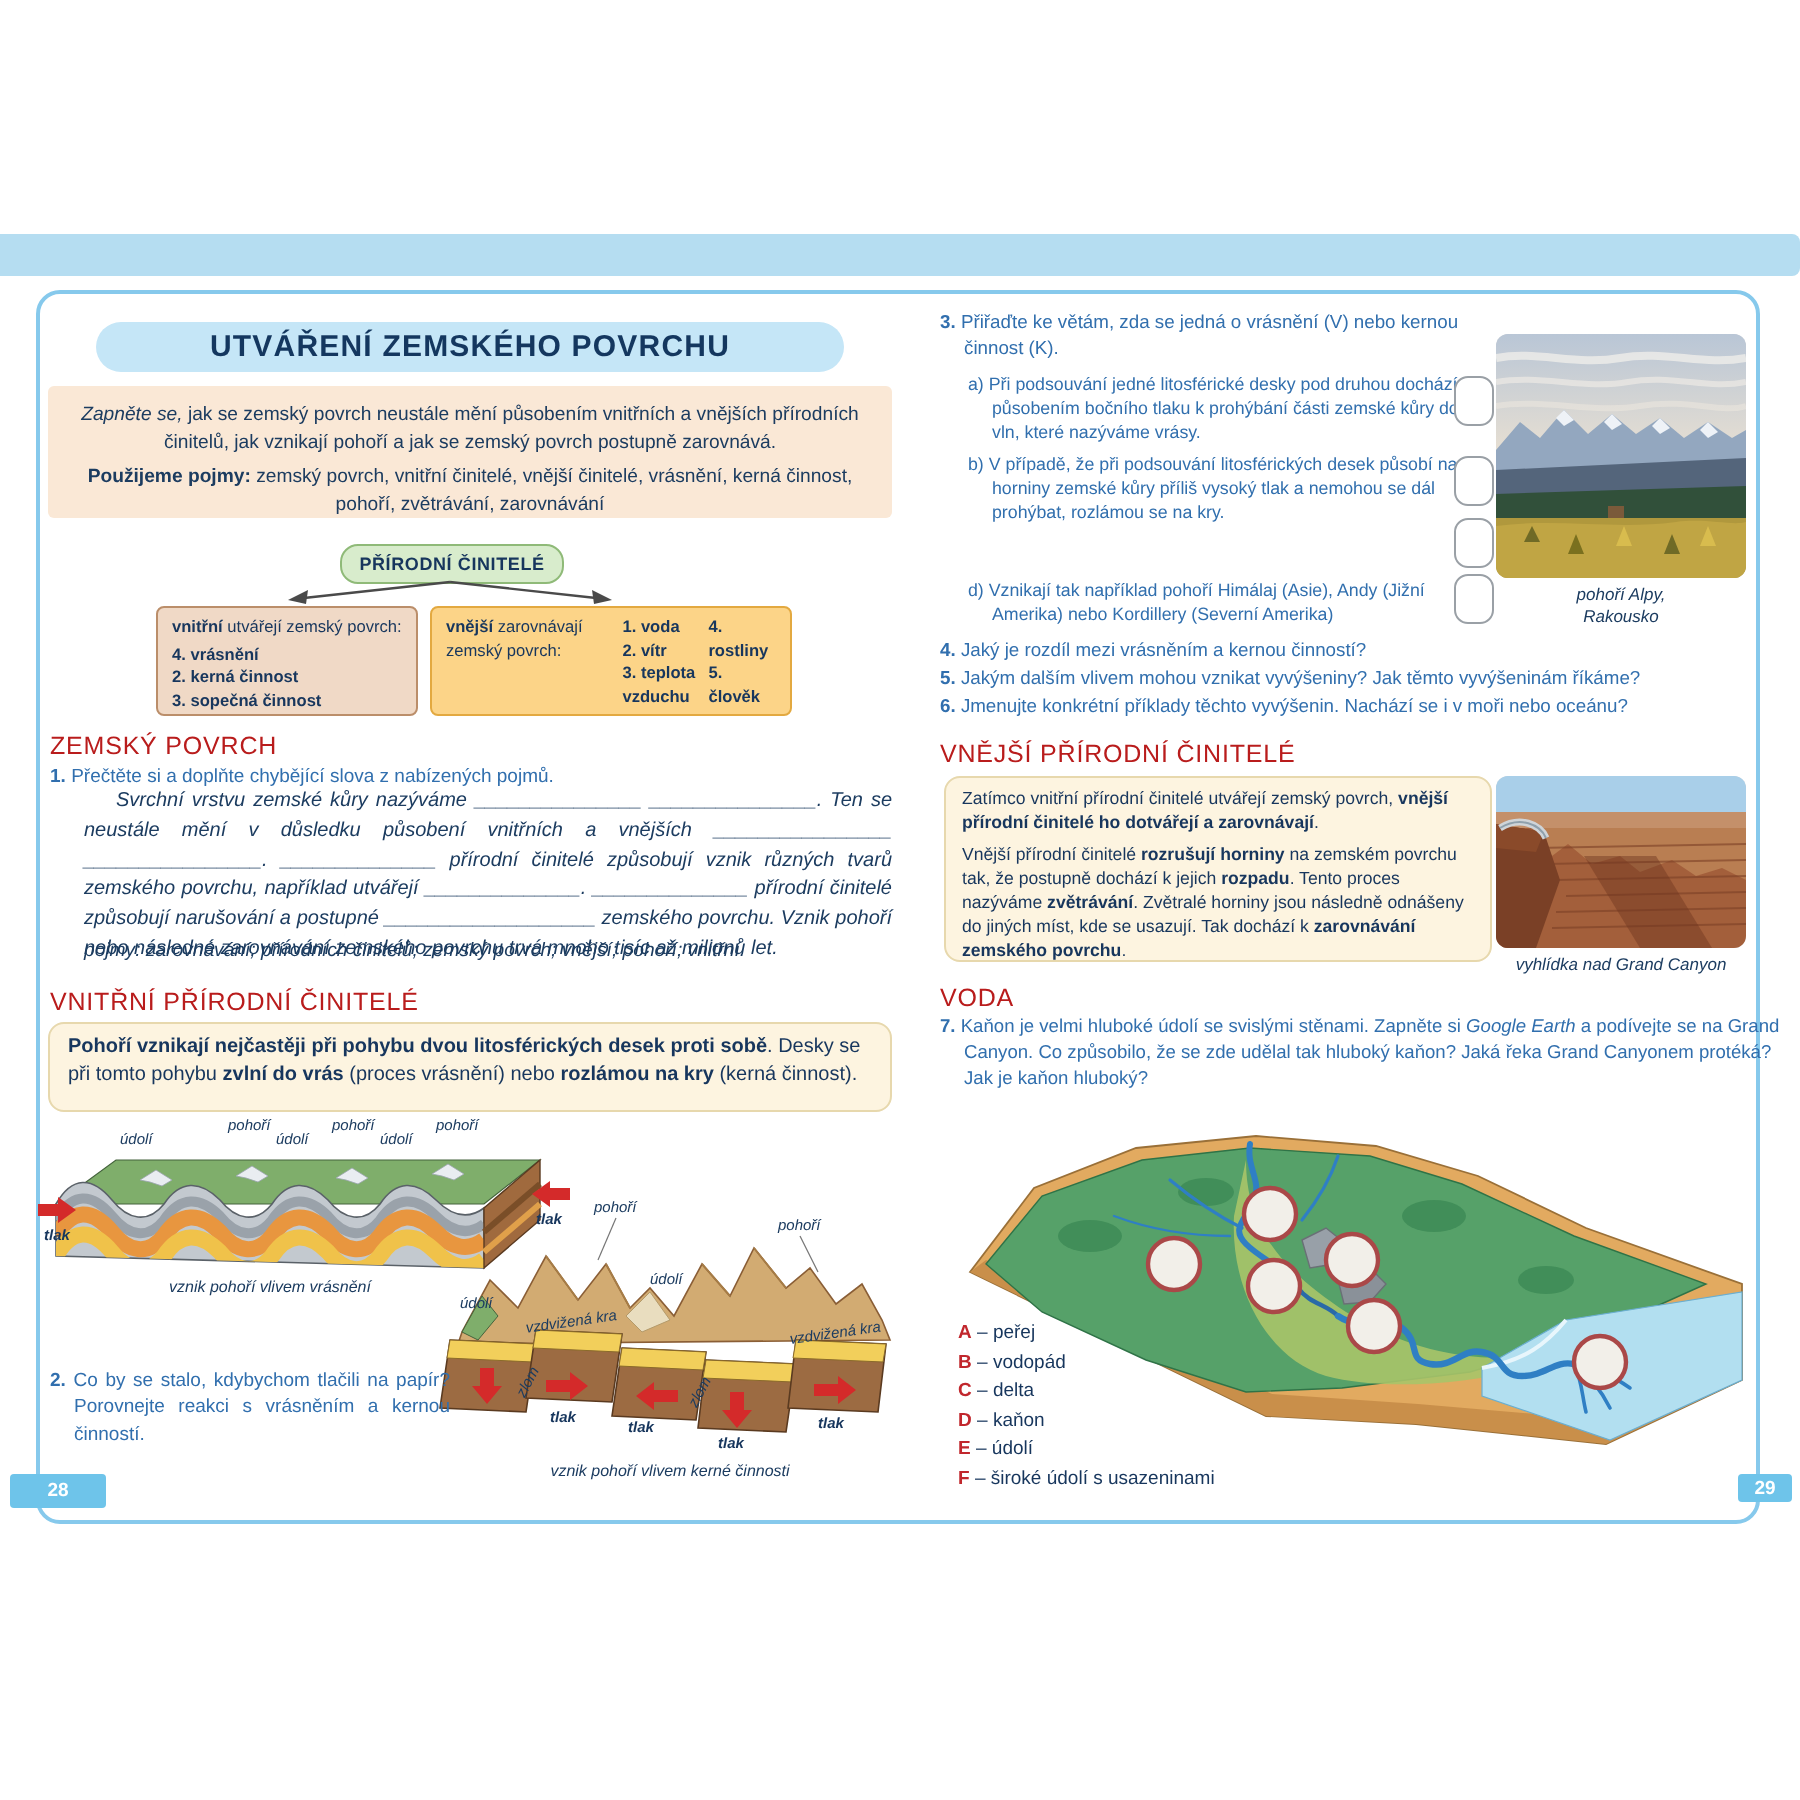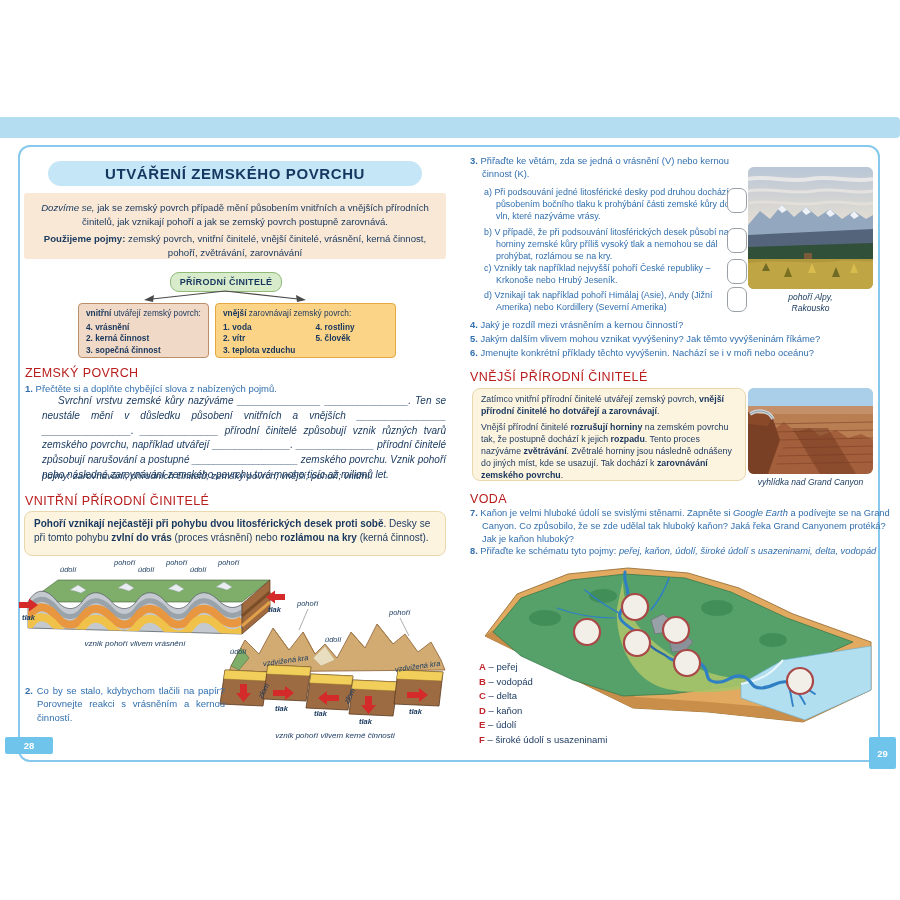--- a/index.html
+++ b/index.html
@@ -49,42 +49,42 @@
 
   <div class="top-strip abs" style="left:0;top:117px;width:900px;height:21px;"></div>
 
   <div class="frame abs" style="left:18px;top:145px;width:862px;height:617px;"></div>
 
   <div class="title-bar abs" style="left:48px;top:161px;width:374px;height:25px;">
     <span>UTVÁŘENÍ ZEMSKÉHO POVRCHU</span>
   </div>
 
   <div class="intro-box abs" style="left:24px;top:193px;width:422px;height:66px;">
-    <p><span class="lead-i">Dozvíme se,</span> <span>jak se zemský povrch případě mění působením vnitřních a vnějších přírodních činitelů, jak vznikají pohoří a jak se zemský povrch postupně zarovnává.</span></p>
+    <p><span class="lead-i">Zapněte se,</span> <span>jak se zemský povrch neustále mění působením vnitřních a vnějších přírodních činitelů, jak vznikají pohoří a jak se zemský povrch postupně zarovnává.</span></p>
     <p><b>Použijeme pojmy:</b> <span>zemský povrch, vnitřní činitelé, vnější činitelé, vrásnění, kerná činnost, pohoří, zvětrávání, zarovnávání</span></p>
   </div>
 
   <div class="node-root abs" style="left:170px;top:272px;width:110px;height:18px;">
     <span>PŘÍRODNÍ ČINITELÉ</span>
   </div>
   <svg class="abs" style="left:130px;top:290px;" width="190" height="13" viewBox="0 0 190 13">
     <line x1="95" y1="1" x2="22" y2="9" stroke="#4a4a4a" stroke-width="1.2"></line>
     <polygon points="14,10 24,5 23,12" fill="#4a4a4a"></polygon>
     <line x1="95" y1="1" x2="168" y2="9" stroke="#4a4a4a" stroke-width="1.2"></line>
     <polygon points="176,10 166,5 167,12" fill="#4a4a4a"></polygon>
   </svg>
 
   <div class="fbox fbox-int abs" style="left:78px;top:303px;width:131px;height:55px;">
     <div class="hd"><b>vnitřní</b><span> utvářejí zemský povrch:</span></div>
     <div class="it">4. vrásnění</div>
     <div class="it">2. kerná činnost</div>
     <div class="it">3. sopečná činnost</div>
   </div>
 
-  <div class="fbox fbox-ext abs" style="left:215px;top:303px;width:181px;height:55px;flex-direction:column;">
+  <div class="fbox fbox-ext abs" style="left:215px;top:303px;width:181px;height:55px;">
     <div class="hd"><b>vnější</b><span> zarovnávají zemský povrch:</span></div>
     <div style="display:flex;">
       <div style="width:56%;">
         <div class="it">1. voda</div>
         <div class="it">2. vítr</div>
         <div class="it">3. teplota vzduchu</div>
       </div>
       <div style="width:44%;">
         <div class="it">4. rostliny</div>
         <div class="it">5. člověk</div>
@@ -206,24 +206,20 @@
     <span>Při podsouvání jedné litosférické desky pod druhou dochází působením bočního tlaku k prohýbání části zemské kůry do vln, které nazýváme vrásy.</span>
   </div>
   <div class="ansbox abs" style="left:727px;top:188px;"></div>
 
   <div class="qsub hang abs" style="left:484px;top:226px;width:244px;">
     <span>b)</span>
     <span>V případě, že při podsouvání litosférických desek působí na horniny zemské kůry příliš vysoký tlak a nemohou se dál prohýbat, rozlámou se na kry.</span>
   </div>
   <div class="ansbox abs" style="left:727px;top:228px;"></div>
 
-  <div class="qsub hang abs" style="left:484px;top:262px;width:244px;">
-    <span>c)</span>
-    <span>Vznikly tak například nejvyšší pohoří České republiky – Krkonoše nebo Hrubý Jeseník.</span>
-  </div>
   <div class="ansbox abs" style="left:727px;top:259px;"></div>
 
   <div class="qsub hang abs" style="left:484px;top:289px;width:244px;">
     <span>d)</span>
     <span>Vznikají tak například pohoří Himálaj (Asie), Andy (Jižní Amerika) nebo Kordillery (Severní Amerika)</span>
   </div>
   <div class="ansbox abs" style="left:727px;top:287px;"></div>
 
   <div class="photo abs" style="left:748px;top:167px;width:125px;height:122px;">
     <svg width="125" height="122" viewBox="0 0 125 122">
@@ -302,24 +298,20 @@
   </div>
   <div class="caption abs" style="left:740px;top:477px;width:141px;">vyhlídka nad Grand Canyon</div>
 
   <div class="h-sec abs" style="left:470px;top:492px;text-align:right;">VODA</div>
 
   <div class="q hang abs" style="left:470px;top:507px;width:412px;font-size:9.3px;">
     <span class="n">7.</span>
     <span>Kaňon je velmi hluboké údolí se svislými stěnami. Zapněte si </span><i>Google Earth</i><span> a podívejte se na Grand Canyon. Co způsobilo, že se zde udělal tak hluboký kaňon? Jaká řeka Grand Canyonem protéká? Jak je kaňon hluboký?</span>
   </div>
 
-  <div class="q hang abs" style="left:470px;top:545px;width:412px;font-size:9.3px;">
-    <span class="n">8.</span>
-    <span>Přiřaďte ke schématu tyto pojmy: </span><i>peřej, kaňon, údolí, široké údolí s usazeninami, delta, vodopád</i>
-  </div>
 
   <svg class="abs" style="left:473px;top:556px;" width="409" height="192" viewBox="0 0 409 192">
     <g>
       <path d="M12,80 L44,38 L95,18 L155,12 L215,17 L266,32 L320,58 L398,86 L398,134 L330,166 L235,156 L160,152 Z" fill="#e2aa60" stroke="#9a7038" stroke-width="0.9"></path>
       <path d="M12,80 L160,152 L235,156 L330,166 L398,134 L398,124 L330,154 L236,146 L163,141 L20,74 Z" fill="#c98f4a"></path>
       <path d="M20,76 L48,42 L98,24 L152,18 L212,22 L258,36 L314,62 L380,86 L322,112 L262,130 L198,138 L150,140 L100,124 L48,100 Z" fill="#56a169" stroke="#2f7347" stroke-width="0.7"></path>
       <path d="M150,24 C150,60 170,80 200,100 C230,118 258,126 298,122 L306,124 C268,136 220,140 190,132 C162,124 142,90 144,52 Z" fill="#a9c469" opacity="0.9"></path>
       <ellipse cx="72" cy="62" rx="16" ry="8" fill="#3c8a55" opacity="0.8"></ellipse>
       <ellipse cx="130" cy="40" rx="14" ry="7" fill="#3c8a55" opacity="0.8"></ellipse>
       <ellipse cx="244" cy="52" rx="16" ry="8" fill="#3c8a55" opacity="0.8"></ellipse>
@@ -354,15 +346,15 @@
 
   <div class="abs" style="left:479px;top:660px;">
     <div class="key-row"><span class="kl">A</span> <span>– peřej</span></div>
     <div class="key-row"><span class="kl">B</span> <span>– vodopád</span></div>
     <div class="key-row"><span class="kl">C</span> <span>– delta</span></div>
     <div class="key-row"><span class="kl">D</span> <span>– kaňon</span></div>
     <div class="key-row"><span class="kl">E</span> <span>– údolí</span></div>
     <div class="key-row"><span class="kl">F</span> <span>– široké údolí s usazeninami</span></div>
   </div>
 
-  <div class="pagenum abs" style="left:869px;top:737px;width:27px;height:32px;">29</div>
+  <div class="pagenum abs" style="left:869px;top:737px;width:27px;height:14px;">29</div>
 
 </div>
 
 </body></html>

